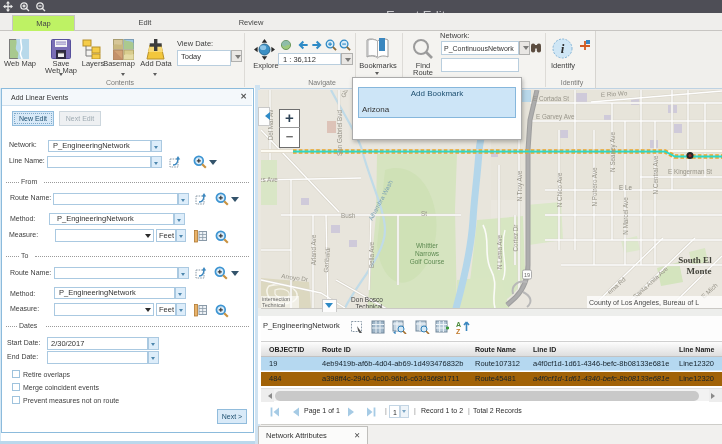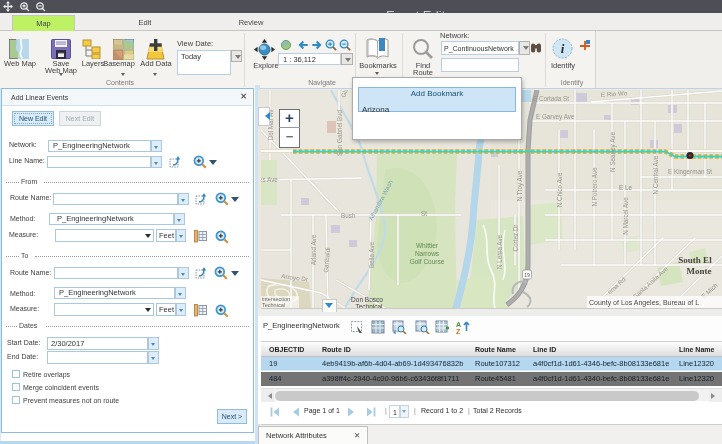--- a/index.html
+++ b/index.html
@@ -141,21 +141,21 @@
   <svg class="abs" style="left:145px;top:8px" width="21" height="21" viewBox="0 0 21 21">
     <path d="M5,6 L16,6 L19,20 L2,20 Z" fill="#f3c73c" stroke="#b7912a"></path>
     <path d="M5,6 L16,6 L18,13 L3,13 Z" fill="#f8da76"></path>
     <rect x="9" y="0" width="3.4" height="12" fill="#3c3c3c"></rect>
     <rect x="4.7" y="4.3" width="12" height="3.4" fill="#3c3c3c"></rect>
   </svg>
   <div class="rlabel" style="left:134px;top:29px;width:44px;">Add Data</div>
   <div class="abs" style="left:153px;top:42px;border:2.6px solid transparent;border-top:3.4px solid #5c5c5c;"></div>
 
   <div class="rlabel" style="left:177px;top:9px;width:60px;text-align:left;">View Date:</div>
-  <div class="ribfield" style="left:177px;top:19px;width:54px;height:25px;line-height:11px;padding-left:3px;">Today</div>
+  <div class="ribfield" style="left:177px;top:19px;width:54px;height:16px;line-height:11px;padding-left:3px;">Today</div>
   <div class="drop" style="left:231px;top:19px;width:11px;height:12px;"></div>
   <div class="glabel" style="left:90px;top:48px;width:60px;">Contents</div>
   <div class="vsep" style="left:244px;top:2px;height:54px;"></div>
 
   <svg class="abs" style="left:254px;top:8px" width="21" height="21" viewBox="0 0 23 23">
     <circle cx="11.5" cy="11.5" r="6" fill="#3b8fc4" stroke="#1d5e88"></circle>
     <ellipse cx="10" cy="9.5" rx="3.4" ry="2.6" fill="#8ec6e8"></ellipse>
     <path d="M11.5,0 l3,4 h-6z M11.5,23 l3,-4 h-6z M0,11.5 l4,-3 v6z M23,11.5 l-4,-3 v6z" fill="#2b2b2b"></path>
   </svg>
   <div class="rlabel" style="left:251px;top:31px;width:30px;">Explore</div>
@@ -600,25 +600,25 @@
       <span style="left:272px;">Line ID</span>
     <span style="left:418px;">Line Name</span>
   </div>
   <div class="trow" style="top:41px;background:#b5d8f0;border-bottom:1px solid #d8ecfa;">
     <span style="left:8px;">19</span>
       <span style="left:61px;">4eb9419b-af6b-4d04-ab69-1d493476832b</span>
     <span style="left:214px;">Route107312</span>
       <span style="left:272px;">a4f0cf1d-1d61-4346-befc-8b08133e681e</span>
     <span style="left:418px;">Line12320</span>
   </div>
-  <div class="trow" style="top:56px;background:#737373;padding-left:16px;">
+  <div class="trow" style="top:56px;background:#a16207;padding-left:16px;">
     <span style="left:8px;">484</span>
       <span style="left:61px;">a398ff4c-2940-4c00-96b6-c63436f8f1711</span>
     <span style="left:214px;">Route45481</span>
-      <span style="left:272px;">a4f0cf1d-1d61-4340-befc-8b08133e681e</span>
+      <span style="left:272px;font-style:italic;">a4f0cf1d-1d61-4340-befc-8b08133e681e</span>
     <span style="left:418px;">Line12320</span>
   </div>
 
   <div style="position:absolute;left:0;top:72px;width:461px;height:13px;background:#f2f2f2;border-top:1px solid #e0e0e0;">
     <div style="position:absolute;left:0;top:0;width:13px;height:13px;background:#ededed;"></div>
     <div style="position:absolute;left:4px;top:4px;border:3px solid transparent;border-right:4px solid #8a8a8a;"></div>
     <div style="position:absolute;right:0;top:0;width:13px;height:13px;background:#ededed;"></div>
     <div style="position:absolute;right:4px;top:4px;border:3px solid transparent;border-left:4px solid #8a8a8a;"></div>
     <div style="position:absolute;left:14px;top:1.5px;width:424px;height:10px;background:#c9c9c9;border-radius:5px;"></div>
   </div>
@@ -644,21 +644,21 @@
     <div style="position:absolute;left:139px;top:1px;width:9px;height:13px;background:#eef4f9;border:1px solid #c3d5e4;"></div>
     <div style="position:absolute;left:141px;top:6px;border:2.4px solid transparent;border-top:3.2px solid #7aa5c4;"></div>
     <span style="position:absolute;left:153px;top:3px;color:#8a8a8a;">|</span>
     <span style="position:absolute;left:160px;top:3px;">Record 1 to 2</span>
     <span style="position:absolute;left:207px;top:3px;color:#8a8a8a;">|</span>
     <span style="position:absolute;left:212px;top:3px;">Total 2 Records</span>
   </div>
 </div>
 
 <div class="abs" style="left:352px;top:77px;width:170px;height:63px;background:#fff;border:1px solid #ababab;box-shadow:1px 2px 4px rgba(0,0,0,0.25);z-index:20;">
-  <div style="position:absolute;left:5px;top:9px;width:158px;height:25px;background:#cde5f7;border:1px solid #86b7dc;color:#1d4f70;font-size:8px;text-align:center;line-height:12px;">Add Bookmark</div>
+  <div style="position:absolute;left:5px;top:9px;width:158px;height:31px;background:#cde5f7;border:1px solid #86b7dc;color:#1d4f70;font-size:8px;text-align:center;line-height:12px;">Add Bookmark</div>
   <div style="position:absolute;left:9px;top:27px;font-size:8px;color:#333;">Arizona</div>
 </div>
 
 <div class="abs" id="btabs">
     <div id="btab1">
       <span style="position:absolute;left:7px;top:4px;">Network Attributes</span>
       <span style="position:absolute;left:95px;top:4px;color:#444;">✕</span>
     </div>
   </div>
 

